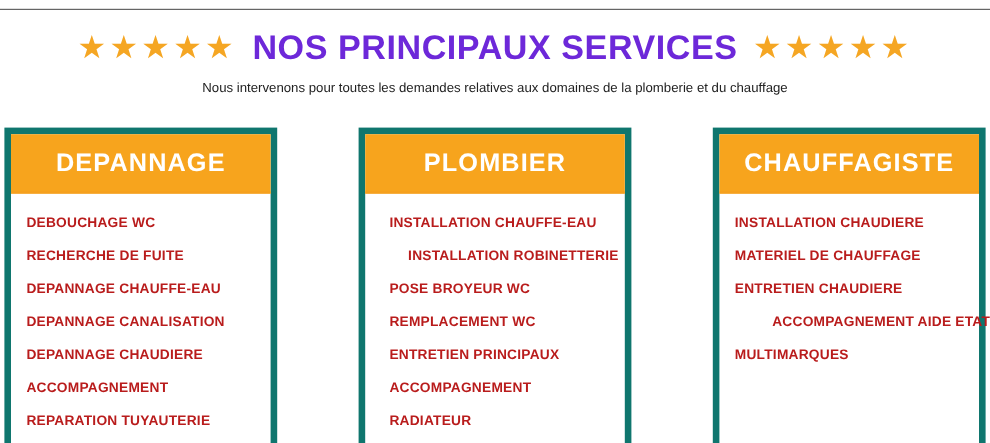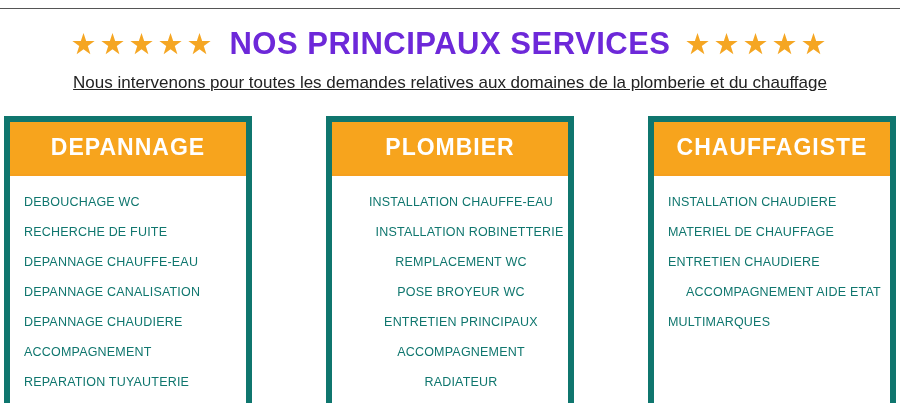--- a/index.html
+++ b/index.html
@@ -50,23 +50,22 @@
   }
   .main-title {
     font-size: 31px;
     font-weight: bold;
     color: #6d28d9;
     letter-spacing: 0.5px;
     white-space: nowrap;
   }
   .subtitle {
     margin-top: 11px;
-    font-size: 17px;
+    font-size: 12px;
     color: #222222;
-    text-decoration: underline;
   }
   .columns {
     position: absolute;
     top: 116px;
     left: 0;
     width: 900px;
     display: flex;
     justify-content: space-between;
     padding: 0 4px;
     box-sizing: border-box;
@@ -87,31 +86,31 @@
     padding: 12px 0 13px 0;
     border-bottom: 2px solid #f5a01e;
   }
   .card-body {
     padding: 11px 0 8px 0;
     min-height: 221px;
     box-sizing: border-box;
   }
   .item {
     font-size: 12.5px;
-    font-weight: normal;
-    color: #0f766e;
+    font-weight: bold;
+    color: #b91c1c;
     padding: 0 0 0 14px;
     line-height: 30px;
     white-space: nowrap;
     letter-spacing: 0.2px;
   }
-  .card.plombier .item { padding-left: 22px; text-align: center; }
+  .card.plombier .item { padding-left: 22px; }
   .card.chauffagiste .item { }
   .card.plombier .item.indent { padding-left: 39px; }
-  .card.chauffagiste .item.indent { padding-left: 32px; }
+  .card.chauffagiste .item.indent { padding-left: 48px; }
 </style>
 </head>
 <body>
 
 <div class="page">
 
   <div class="top-rule"></div>
 
   <div class="header">
     <div class="title-row">
@@ -135,22 +134,22 @@
         <div class="item">ACCOMPAGNEMENT</div>
         <div class="item">REPARATION TUYAUTERIE</div>
       </div>
     </div>
 
     <div class="card plombier">
       <div class="card-header">PLOMBIER</div>
       <div class="card-body">
         <div class="item">INSTALLATION CHAUFFE-EAU</div>
         <div class="item indent">INSTALLATION ROBINETTERIE</div>
+        <div class="item">POSE BROYEUR WC</div>
         <div class="item">REMPLACEMENT WC</div>
-        <div class="item">POSE BROYEUR WC</div>
         <div class="item">ENTRETIEN PRINCIPAUX</div>
         <div class="item">ACCOMPAGNEMENT</div>
         <div class="item">RADIATEUR</div>
       </div>
     </div>
 
     <div class="card chauffagiste">
       <div class="card-header">CHAUFFAGISTE</div>
       <div class="card-body">
         <div class="item">INSTALLATION CHAUDIERE</div>

